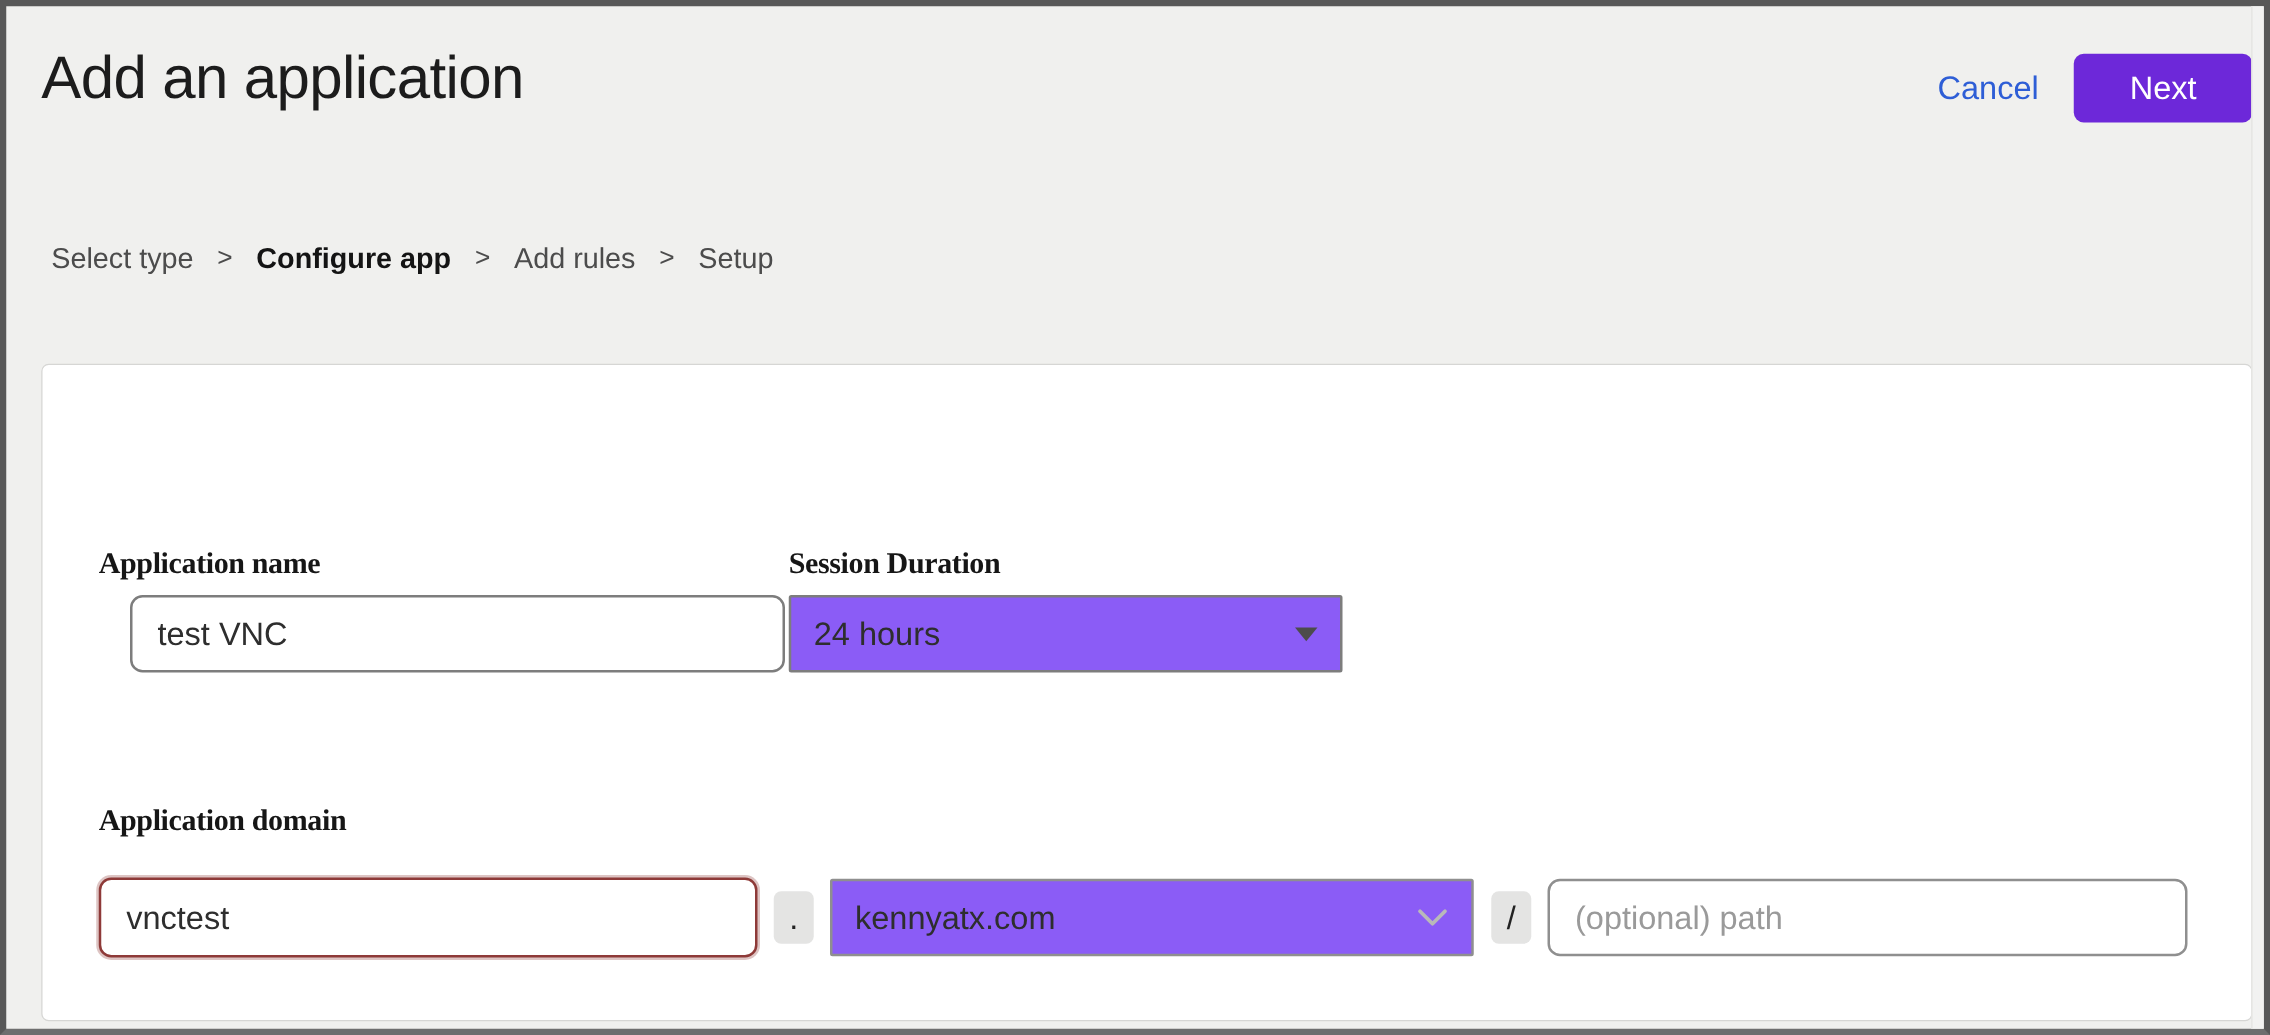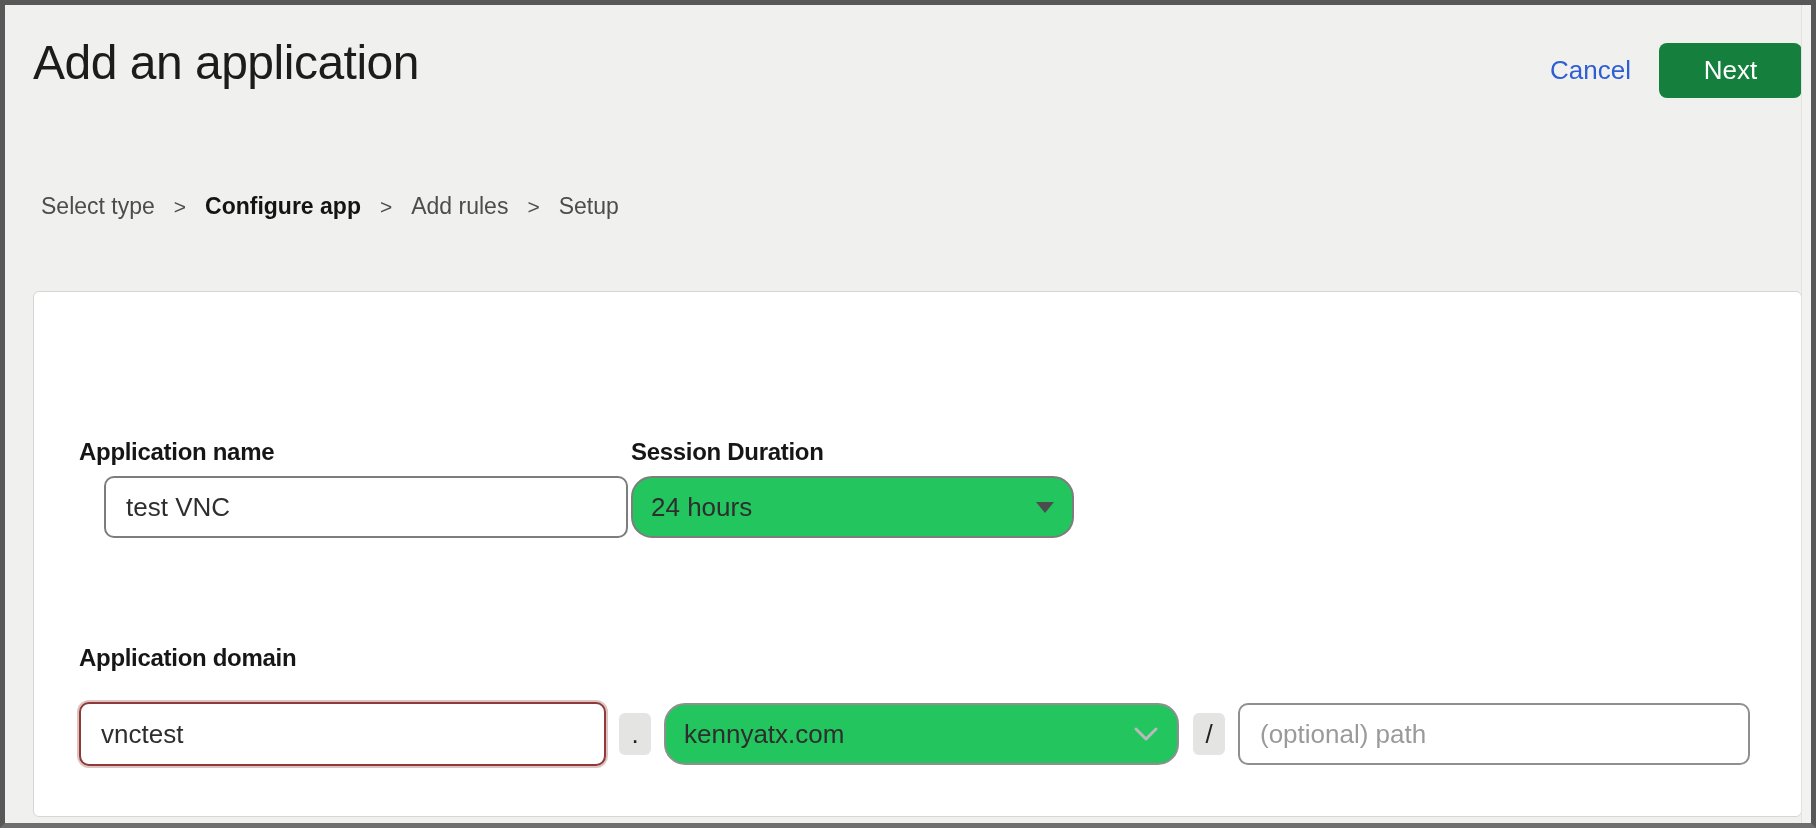--- a/index.html
+++ b/index.html
@@ -16,21 +16,21 @@
   }
   .header-actions {
     position:absolute; top:38px; right:9px;
     display:flex; align-items:center; gap:28px;
   }
   .cancel-link {
     font-size:26px; color:#2e5ed6; cursor:pointer; background:none; border:none;
     font-family:inherit;
   }
   .next-btn {
-    width:143px; height:55px; background:#15803d; color:#ffffff;
+    width:143px; height:55px; background:#6d28d9; color:#ffffff;
     border:none; border-radius:8px; font-size:26px; cursor:pointer;
     font-family:inherit;
   }
   
   .breadcrumb {
     position:absolute; left:36px; top:188px;
     display:flex; align-items:center; gap:19px;
     font-size:23px; color:#4c4c4c;
   }
   .crumb { cursor:pointer; }
@@ -41,34 +41,35 @@
     position:absolute; left:28px; right:9px; top:286px; bottom:6px;
     background:#ffffff; border:1px solid #d6d6d4; border-radius:6px;
   }
   .section-title {
     position:absolute; left:45px; top:55px;
     font-size:28px; font-weight:700; color:#161616; letter-spacing:-0.3px;
   }
   .field-label {
     position:absolute; font-size:24px; font-weight:700; color:#161616;
     letter-spacing:-0.3px;
+    font-family:Liberation Serif, serif;
   }
   .txt-input {
     position:absolute; height:62px; border:2px solid #7d7d7d; border-radius:10px;
     background:#fff; font-size:26px; color:#2e2e2e; padding:0 20px;
     font-family:inherit; outline:none;
   }
   .txt-input::placeholder { color:#9a9a9a; }
   .txt-input.error {
     border-color:#8e3a38;
     box-shadow:0 0 0 2px rgba(142,58,56,0.30);
   }
   .select-box {
-    position:absolute; height:62px; border:2px solid #7d7d7d; border-radius:21px;
-    background:#22c55e; display:flex; align-items:center; justify-content:space-between;
+    position:absolute; height:62px; border:2px solid #7d7d7d; border-radius:2px;
+    background:#8b5cf6; display:flex; align-items:center; justify-content:space-between;
     padding:0 18px 0 18px; cursor:pointer;
   }
   .select-box .sel-value { font-size:26px; color:#2e2e2e; }
   .caret-triangle {
     width:0; height:0; border-left:9px solid transparent;
     border-right:9px solid transparent; border-top:11px solid #4c4c4c;
   }
   .sep-badge {
     position:absolute; width:32px; height:42px; background:#e4e4e3;
     border-radius:6px; display:flex; align-items:center; justify-content:center;

